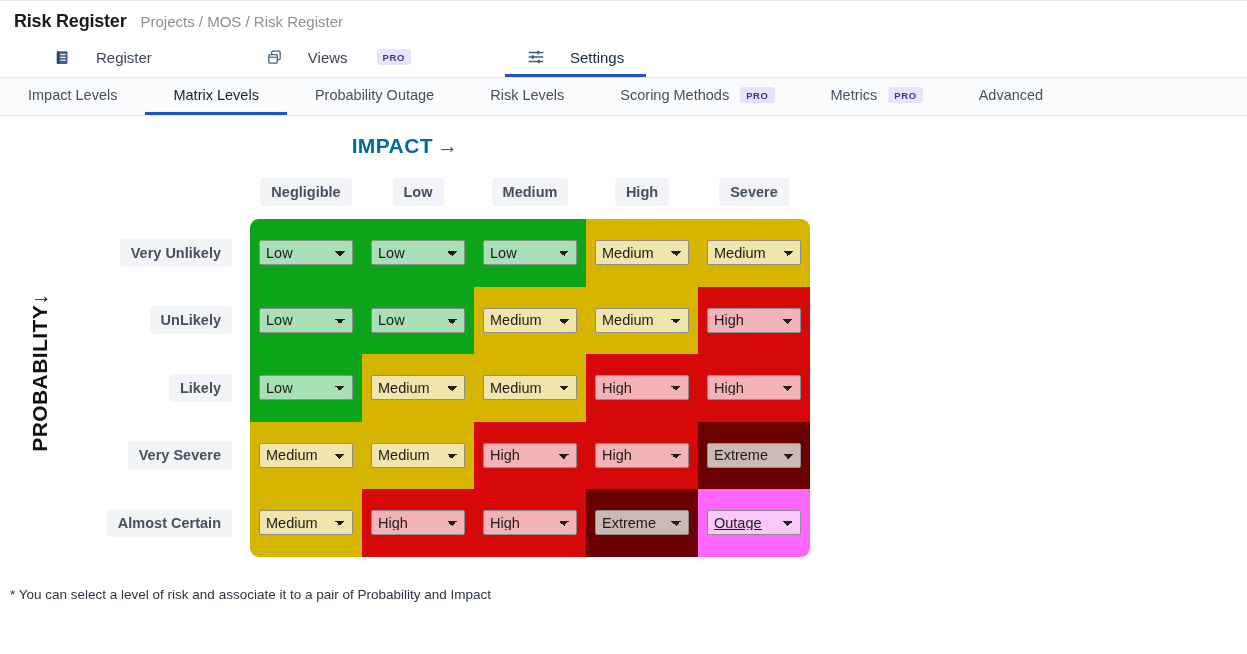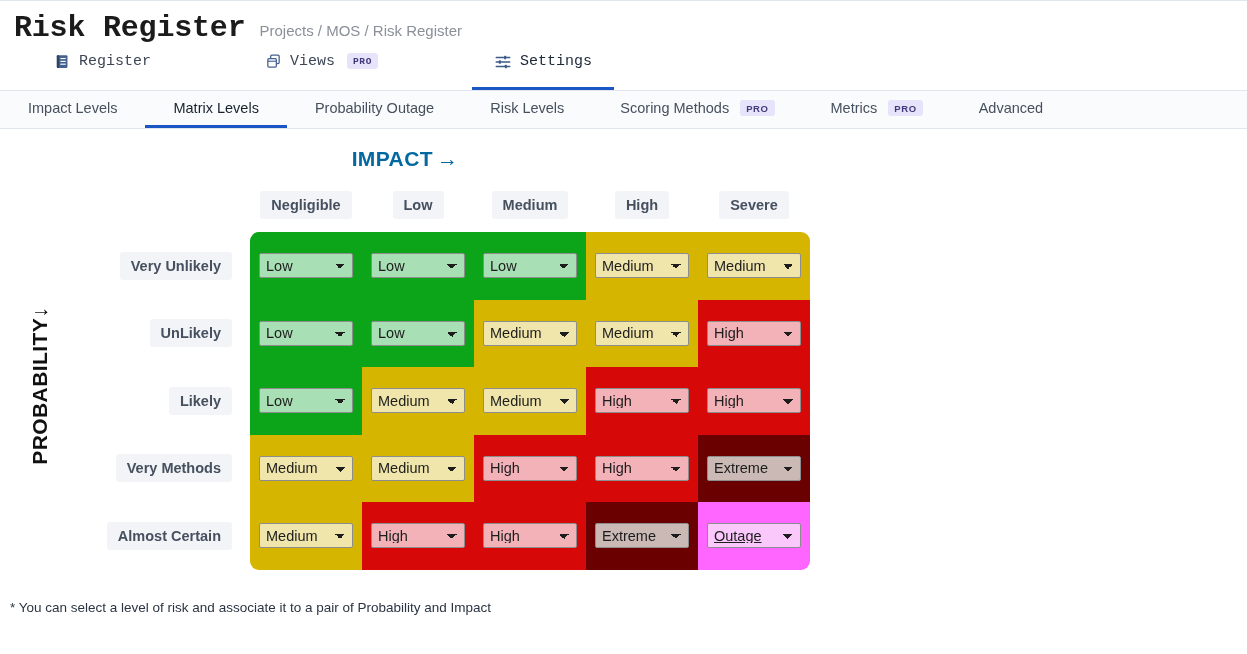--- a/index.html
+++ b/index.html
@@ -11,38 +11,37 @@
     overflow: hidden;
   }
 
   
   .app-header {
     padding: 10px 0 0 14px;
     border-top: 1px solid #dfe6f2;
   }
   .title-row { display: flex; align-items: baseline; gap: 14px; }
   .app-title {
-    font-size: 30px; font-weight: 700; color: #1b1b1b;
+    font-size: 18px; font-weight: 700; color: #1b1b1b;
     letter-spacing: -0.2px;
-    font-family: Liberation Mono, monospace;
   }
   .breadcrumb { font-size: 15px; color: #8a8f98; }
 
   
   .primary-tabs {
     display: flex; align-items: stretch;
     border-bottom: 1px solid #e2e6ee;
     margin-top: 8px; height: 38px;
   }
   .ptab {
-    display: flex; align-items: flex-start; gap: 8px;
+    display: flex; align-items: center; gap: 25px;
     padding: 0 22px; font-size: 15px; color: #3d4655;
     cursor: pointer; background: transparent;
     border: none; border-bottom: 3px solid transparent;
-    font-family: Liberation Mono, monospace; position: relative;
+    font-family: Liberation Sans, sans-serif; position: relative;
   }
   .ptab.active { border-bottom-color: #1a56c4; color: #1b2838; }
   .ptab-icon { display: inline-flex; color: #44618f; }
   .ptab:nth-child(1) { margin-left: 32px; }
   .ptab:nth-child(2) { margin-left: 70px; }
   .ptab:nth-child(3) { margin-left: 72px; }
 
   .pro-badge {
     background: #e7e3fb; color: #3f3a7a;
     font-size: 9.5px; font-weight: 700; letter-spacing: 0.6px;
@@ -266,21 +265,21 @@
         <div class="row-label-cell">
           <span class="chip">Very Unlikely</span>
         </div>
         <div class="row-label-cell">
           <span class="chip">UnLikely</span>
         </div>
         <div class="row-label-cell">
           <span class="chip">Likely</span>
         </div>
         <div class="row-label-cell">
-          <span class="chip">Very Methods</span>
+          <span class="chip">Very Severe</span>
         </div>
         <div class="row-label-cell">
           <span class="chip">Almost Certain</span>
         </div>
       </div>
     <div class="grid">
         <div class="cell bg-green">
           <select class="lvl-select sel-Low"><option value="Low">Low</option><option value="Medium">Medium</option><option value="High">High</option><option value="Extreme">Extreme</option><option value="Outage">Outage</option></select>
         </div>
         <div class="cell bg-green">

